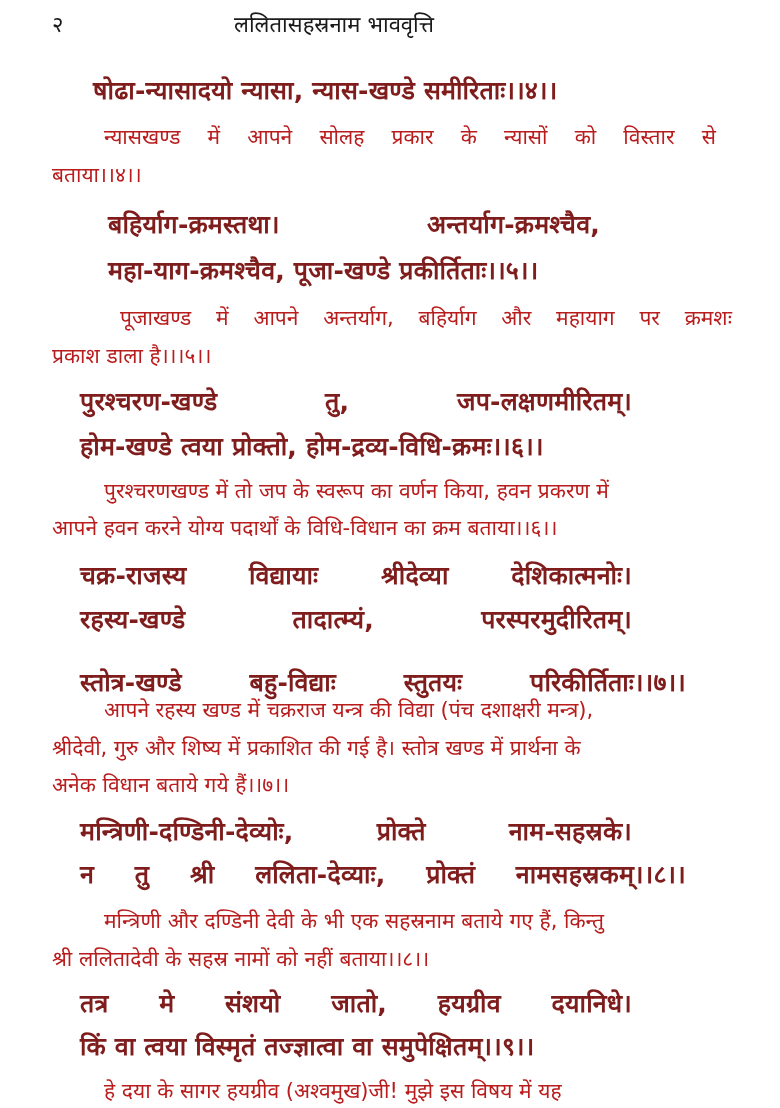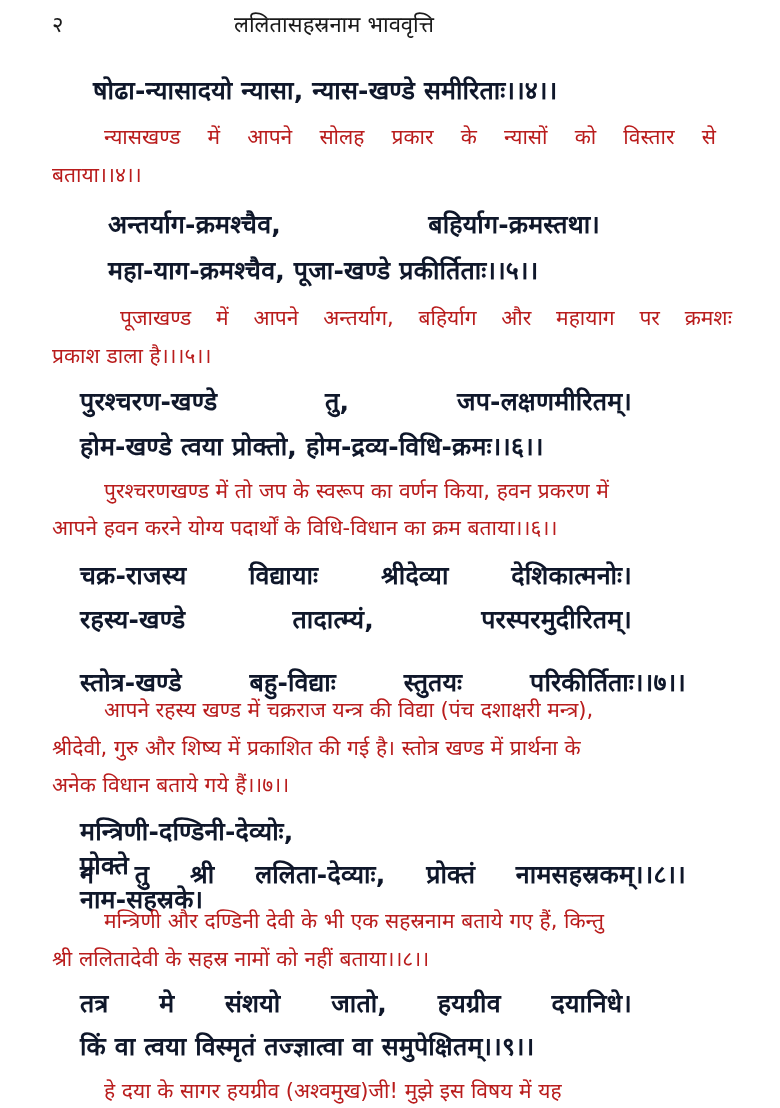--- a/index.html
+++ b/index.html
@@ -45,21 +45,21 @@
       padding-left: 20px;
       box-sizing: border-box;
     }
     .line {
       position: absolute;
       white-space: nowrap;
     }
     .verse {
       font-weight: bold;
       font-size: 25px;
-      color: #0f172a;
+      color: #7f1d1d;
       letter-spacing: 0.2px;
     }
     .verse.spread {
       display: flex;
       justify-content: space-between;
     }
     .prose {
       font-size: 21px;
       color: #b91c1c;
     }
@@ -88,22 +88,22 @@
     <span>प्रकार</span>
     <span>के</span>
     <span>न्यासों</span>
     <span>को</span>
     <span>विस्तार</span>
     <span>से</span>
   </div>
   <div class="line prose" style="left:52px; top:160px;">बताया।।४।।</div>
 
   <div class="line verse spread" style="left:108px; width:492px; top:206px;">
+    <span>बहिर्याग-क्रमस्तथा।</span>
     <span>अन्तर्याग-क्रमश्चैव,</span>
-    <span>बहिर्याग-क्रमस्तथा।</span>
   </div>
   <div class="line verse" style="left:108px; top:252px;">महा-याग-क्रमश्चैव, पूजा-खण्डे प्रकीर्तिताः।।५।।</div>
 
   <div class="line prose justify" style="left:120px; width:612px; top:303px;">
     <span>पूजाखण्ड</span>
     <span>में</span>
     <span>आपने</span>
     <span>अन्तर्याग,</span>
     <span>बहिर्याग</span>
     <span>और</span>
@@ -138,21 +138,21 @@
     <span>स्तोत्र-खण्डे</span>
     <span>बहु-विद्याः</span>
     <span>स्तुतयः</span>
     <span>परिकीर्तिताः।।७।।</span>
   </div>
 
   <div class="line prose" style="left:104px; top:695px;">आपने रहस्य खण्ड में चक्रराज यन्त्र की विद्या (पंच दशाक्षरी मन्त्र),</div>
   <div class="line prose" style="left:52px; top:733px;">श्रीदेवी, गुरु और शिष्य में प्रकाशित की गई है। स्तोत्र खण्ड में प्रार्थना के</div>
   <div class="line prose" style="left:52px; top:770px;">अनेक विधान बताये गये हैं।।७।।</div>
 
-  <div class="line verse spread" style="left:80px; width:552px; top:813px;flex-direction:column;">
+  <div class="line verse spread" style="left:80px; width:552px; top:813px;">
     <span>मन्त्रिणी-दण्डिनी-देव्योः,</span>
     <span>प्रोक्ते</span>
     <span>नाम-सहस्रके।</span>
   </div>
   <div class="line verse spread" style="left:80px; width:606px; top:856px;">
     <span>न</span>
     <span>तु</span>
     <span>श्री</span>
     <span>ललिता-देव्याः,</span>
     <span>प्रोक्तं</span>

